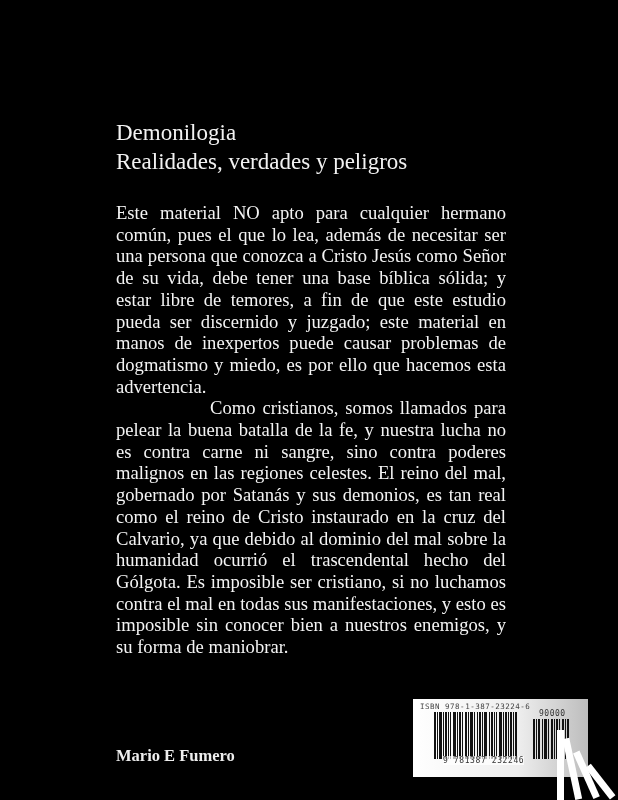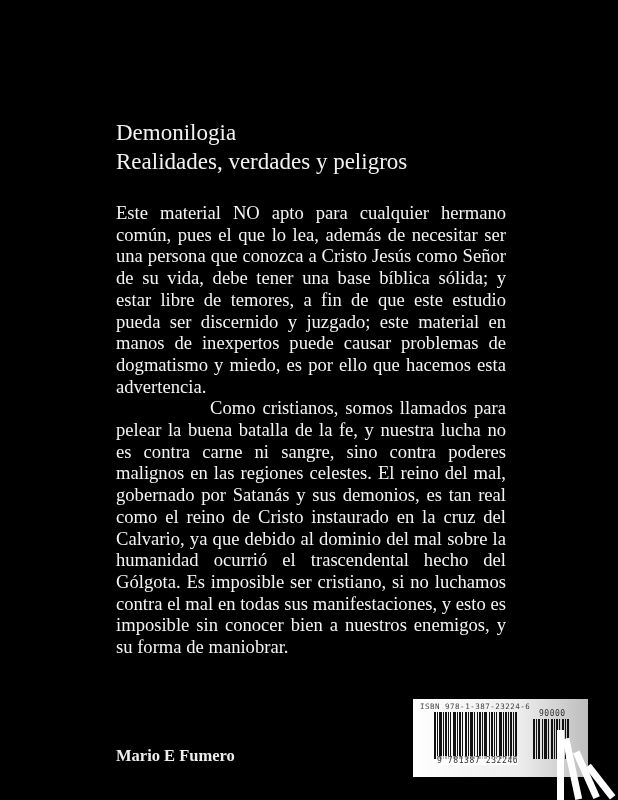--- a/index.html
+++ b/index.html
@@ -17,21 +17,21 @@
   .barcode { position:absolute; left:413px; top:699px; width:175px; height:78px;
              background:linear-gradient(90deg,#fff 0%,#eee 60%,#bdbdbd 100%); }
   .isbn-text { position:absolute; left:7px; top:3px; font-family:"DejaVu Sans Mono","Liberation Mono", monospace;
                font-size:7.5px; color:#444; letter-spacing:0.5px; white-space:nowrap; }
   .bars { position:absolute; left:21px; top:13px; height:47px; width:90px; display:flex; align-items:stretch; }
   .bars span { display:block; background:#111; margin-right:1px; }
   .addon-num { position:absolute; left:126px; top:10px; font-family:"DejaVu Sans Mono","Liberation Mono", monospace;
                font-size:8px; color:#333; letter-spacing:0.5px; }
   .addon-bars { position:absolute; left:120px; top:20px; height:40px; width:45px; display:flex; }
   .addon-bars span { display:block; background:#111; margin-right:1px; }
-  .ean-text { position:absolute; left:24px; top:57px; font-family:"DejaVu Sans Mono","Liberation Mono", monospace;
+  .ean-text { position:absolute; left:30px; top:57px; font-family:"DejaVu Sans Mono","Liberation Mono", monospace;
               font-size:8px; color:#333; letter-spacing:0.6px; white-space:nowrap; background:rgba(255,255,255,0.7); }
   .logo { position:absolute; left:555px; top:730px; width:63px; height:70px; }
 </style>
 </head>
 <body>
 
 <div class="page">
 
   <div class="title-block">
     <div class="title-line">Demonilogia</div>

